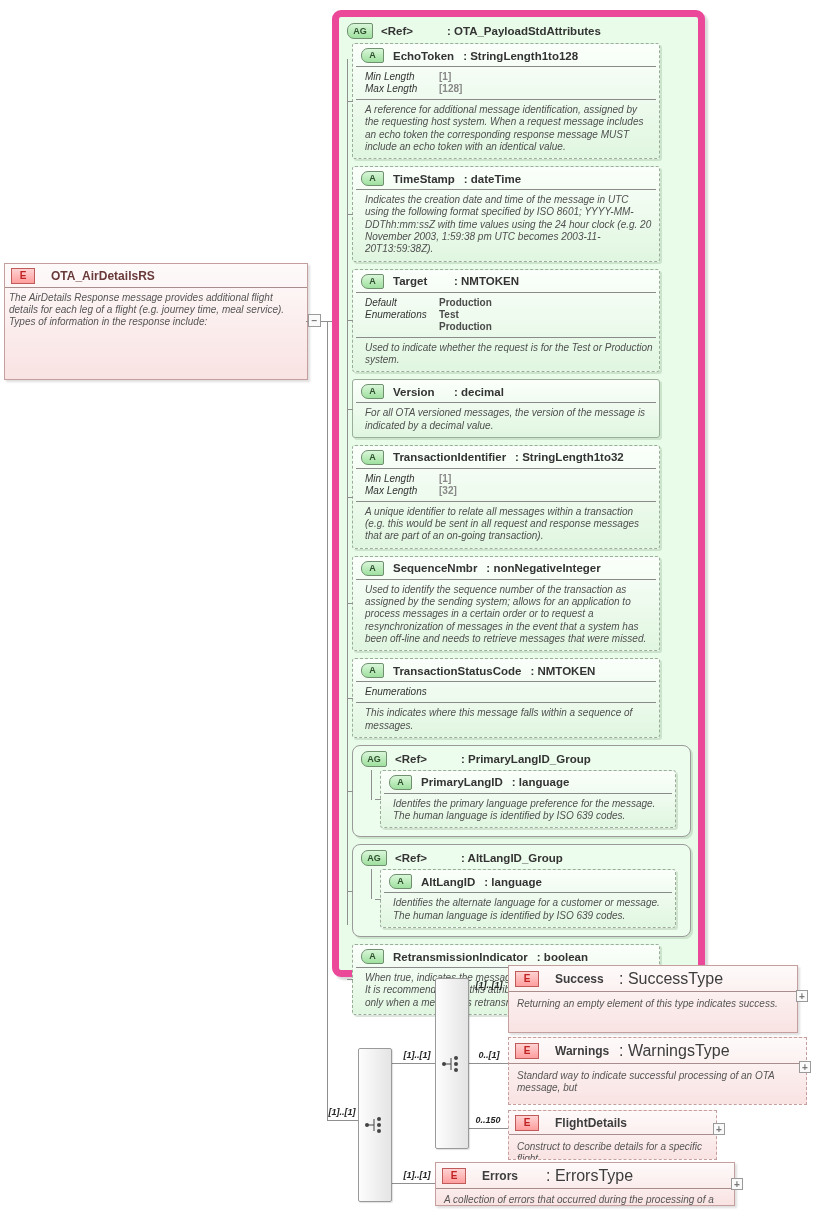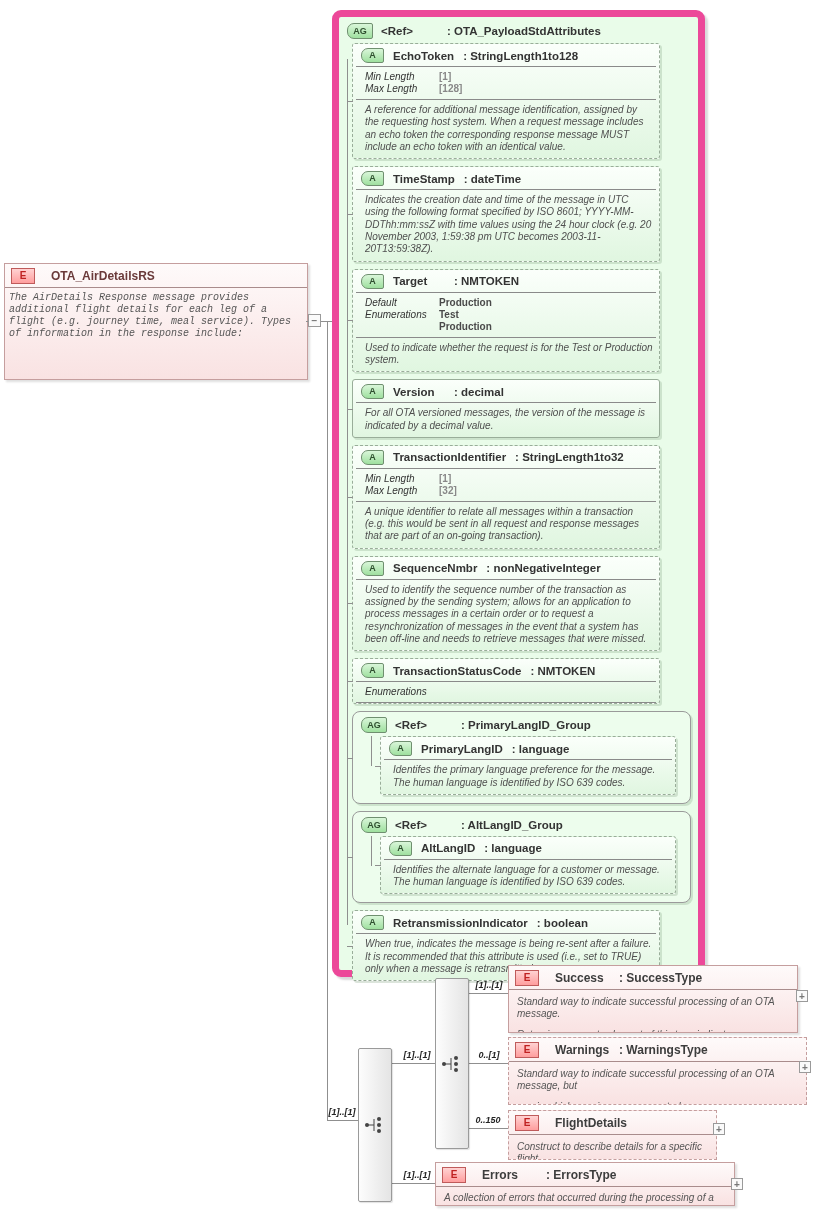--- a/index.html
+++ b/index.html
@@ -14,26 +14,26 @@
 
   
   .ebox{position:absolute;border:1px solid #c59e9e;background:linear-gradient(180deg,#fefafa 0%,#f9e2e2 100%);
         box-shadow:2px 2px 2px rgba(0,0,0,.13);overflow:hidden;}
   .ebox.dashed{border-style:dashed;box-shadow:none;}
   .ebox-head{display:flex;align-items:center;gap:8px;padding:4px 6px 3px 6px;border-bottom:1px solid #a98c8c;}
   .badge-e{display:inline-block;width:22px;height:14px;line-height:14px;text-align:center;
            background:linear-gradient(180deg,#ffd2d2,#ff9e9e);border:1px solid #bf5b5b;color:#c02222;
            font-size:10px;font-weight:bold;flex:0 0 auto;}
   .ename{font-weight:bold;font-size:12px;color:#3d3d3d;display:inline-block;min-width:56px;margin-left:8px;}
-  .etype{font-weight:bold;font-size:12px;color:#3d3d3d;}
+  .etype{font-weight:normal;font-size:16px;color:#3d3d3d;}
   .ebox-ann{padding:3px 8px;font-style:italic;font-size:10px;line-height:12px;color:#555;}
   .ebox-ann p{margin:3px 0 9px 0;}
   .ebox-ann p:empty{display:none;}
   #root-box .ename{color:#6a3a3a;min-width:0;}
-  #root-box .ebox-ann{padding:4px 4px;font-family:Liberation Mono, monospace;}
+  #root-box .ebox-ann{padding:4px 4px;}
   #root-box .bullets div{margin:0;}
 
   
   #ag-panel{position:absolute;left:332px;top:10px;width:359px;height:953px;background:#e9fce9;
             border:7px solid #ec4899;border-radius:9px;box-shadow:3px 3px 2px rgba(0,0,0,.15);}
   .ag-head{display:flex;align-items:center;gap:8px;padding:6px 8px 4px 8px;}
   .badge-ag{display:inline-block;width:24px;height:14px;line-height:14px;text-align:center;
             background:linear-gradient(180deg,#d9f6d9,#9fe09f);border:1px solid #6f8f6f;
             border-radius:7px 2px 2px 7px;color:#2e4e2e;font-size:9px;font-weight:bold;flex:0 0 auto;}
   .ref{font-weight:bold;font-size:11.5px;color:#333;display:inline-block;min-width:58px;}
@@ -219,20 +219,21 @@
             <span class="aname">TransactionStatusCode</span>
             <span class="atype">: NMTOKEN</span>
           </div>
           <div class="divline"></div>
           <div class="facets">
             <div class="facet-row">
               <span class="facet-label">Enumerations</span>
             </div>
           </div>
           <div class="divline"></div>
+          <div class="ann">This indicates where this message falls within a sequence of messages.</div>
         </div>
         <div class="group-panel">
           <div class="ag-head">
             <span class="badge-ag">AG</span>
             <span class="ref">&lt;Ref&gt;</span>
             <span class="agtype">: PrimaryLangID_Group</span>
           </div>
           <div class="gvline"></div>
           <div class="attr-box">
             <div class="attr-head">
@@ -301,21 +302,20 @@
   <div class="card" style="left:472px;top:1050px;width:34px;">0..[1]</div>
   <div class="card" style="left:470px;top:1115px;width:36px;">0..150</div>
 
   <div class="ebox" style="left:508px;top:965px;width:288px;height:66px;">
     <div class="ebox-head">
       <span class="badge-e">E</span>
       <span class="ename">Success</span>
       <span class="etype">: SuccessType</span>
     </div>
     <div class="ebox-ann">
-      <p>Standard way to indicate successful processing of an OTA message.</p>
       <p>Returning an empty element of this type indicates success.</p>
     </div>
   </div>
 
   <div class="ebox dashed" style="left:508px;top:1037px;width:297px;height:66px;">
     <div class="ebox-head">
       <span class="badge-e">E</span>
       <span class="ename">Warnings</span>
       <span class="etype">: WarningsType</span>
     </div>

